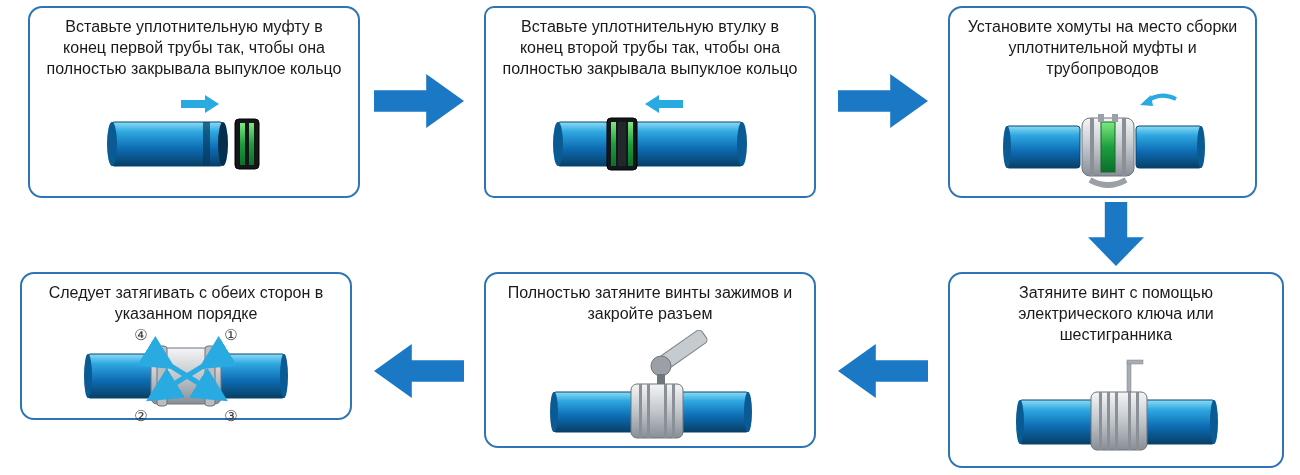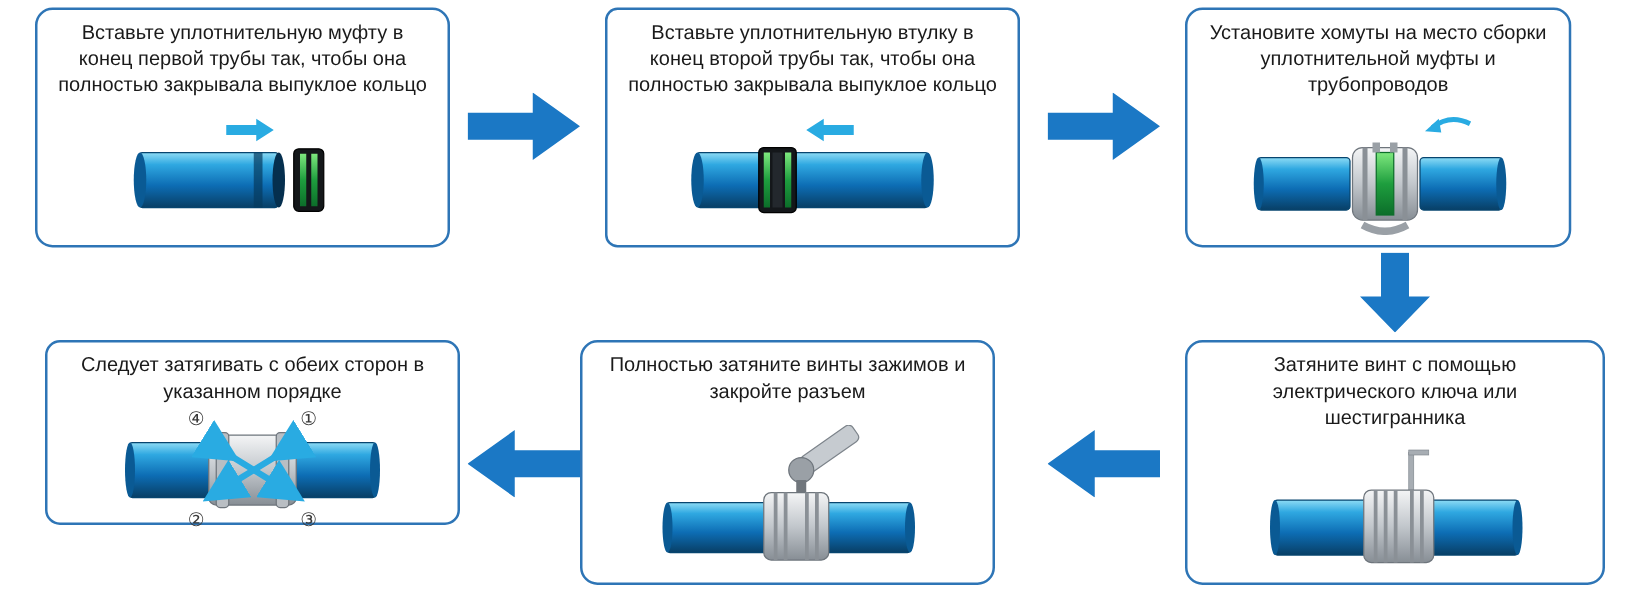--- a/index.html
+++ b/index.html
@@ -11,22 +11,22 @@
   .step-text { font-size:16px; line-height:1.32; color:#1a1a1a; text-align:center; font-weight:400; }
   .illus { flex:1; display:flex; align-items:center; justify-content:center; width:100%; }
   .flow-arrow { position:absolute; background:#1b78c5; }
   .ar-right { clip-path: polygon(0% 30%, 58% 30%, 58% 0%, 100% 50%, 58% 100%, 58% 70%, 0% 70%); }
   .ar-left  { clip-path: polygon(100% 30%, 42% 30%, 42% 0%, 0% 50%, 42% 100%, 42% 70%, 100% 70%); }
   .ar-down  { clip-path: polygon(30% 0%, 70% 0%, 70% 55%, 100% 55%, 50% 100%, 0% 55%, 30% 55%); }
   .p1 { left:28px;  top:6px;   width:332px; height:192px; }
   .p2 { left:484px; top:6px;   width:332px; height:192px;border-radius:10px; }
   .p3 { left:948px; top:6px;   width:309px; height:192px; }
   .p4 { left:948px; top:272px; width:336px; height:196px; }
-  .p5 { left:464px; top:272px; width:332px; height:196px; }
-  .p6 { left:36px;  top:272px; width:332px; height:148px;border-radius:12px; }
+  .p5 { left:484px; top:272px; width:332px; height:176px; }
+  .p6 { left:20px;  top:272px; width:332px; height:148px; }
   .fa1 { left:374px;  top:74px;  width:90px; height:54px; }
   .fa2 { left:838px;  top:74px;  width:90px; height:54px; }
   .fa3 { left:1088px; top:202px; width:56px; height:64px; }
   .fa4 { left:838px;  top:344px; width:90px; height:54px; }
   .fa5 { left:374px;  top:344px; width:90px; height:54px; }
   .illus svg text { font-family:"Liberation Sans", sans-serif; font-size:15px; fill:#3a3a3a; text-anchor:middle; }
 </style>
 </head>
 <body>
 

